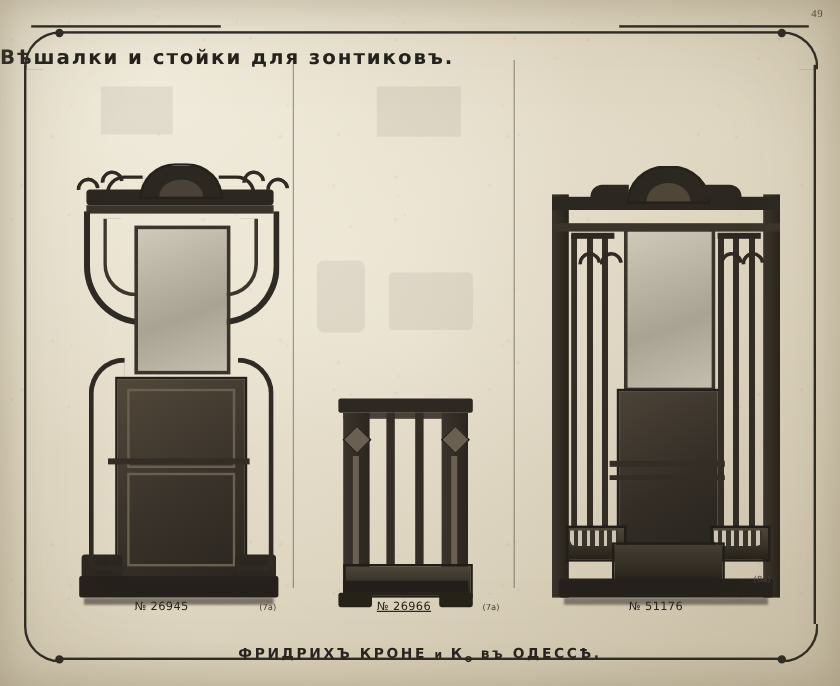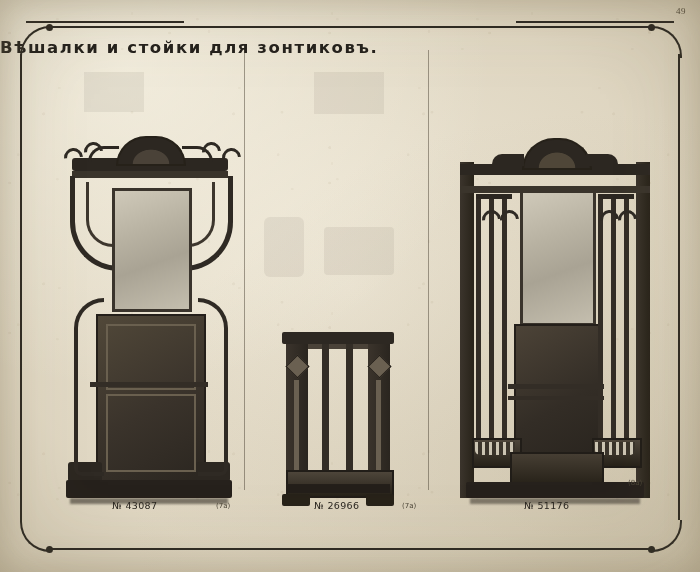--- a/index.html
+++ b/index.html
@@ -275,21 +275,21 @@
       <div class="fig" style="left:142px;top:330px;width:34px;height:20px;background:#2c2721;border-radius:3px;"></div>
       <div class="fig" style="left:20px;top:166px;width:26px;height:170px;border:4px solid #2f2a24;border-right:none;border-radius:30px 0 0 8px;"></div>
       <div class="fig" style="left:144px;top:166px;width:26px;height:170px;border:4px solid #2f2a24;border-left:none;border-radius:0 30px 8px 0;"></div>
 
       <div class="fig" style="left:12px;top:348px;width:166px;height:18px;background:#26211c;border-radius:2px;"></div>
       <div class="fig" style="left:16px;top:366px;width:158px;height:6px;background:rgba(40,34,28,.55);filter:blur(1px);"></div>
     </div>
 
     <div class="caption" style="left:88px;top:468px;">
       <span>№</span>
-      <span class="num">43087</span>
+      <span class="num">26945</span>
     </div>
     <div class="sidecode" style="left:192px;top:470px;">(7а)</div>
 
     <div class="fig f2">
 
       <div class="fig" style="left:0;top:0;width:112px;height:12px;background:#2d2822;border-radius:2px;"></div>
       <div class="fig" style="left:4px;top:12px;width:104px;height:5px;background:#4a4238;"></div>
 
       <div class="fig" style="left:4px;top:12px;width:22px;height:160px;background:linear-gradient(90deg,#3b342c,#2a251f);"></div>
       <div class="fig" style="left:86px;top:12px;width:22px;height:160px;background:linear-gradient(90deg,#3b342c,#2a251f);"></div>
@@ -302,21 +302,21 @@
       <div class="fig" style="left:40px;top:12px;width:7px;height:126px;background:#332d26;"></div>
       <div class="fig" style="left:64px;top:12px;width:7px;height:126px;background:#332d26;"></div>
 
       <div class="fig" style="left:4px;top:138px;width:104px;height:24px;background:linear-gradient(180deg,#4d453a,#272219);border:2px solid #211d18;"></div>
       <div class="fig" style="left:4px;top:152px;width:104px;height:9px;background:#241f1a;"></div>
 
       <div class="fig" style="left:0;top:162px;width:28px;height:12px;background:#272219;border-radius:2px;"></div>
       <div class="fig" style="left:84px;top:162px;width:28px;height:12px;background:#272219;border-radius:2px;"></div>
     </div>
 
-    <div class="caption" style="left:290px;top:468px;">
+    <div class="caption" style="left:290px;top:468px;text-decoration:underline;">
       <span>№</span>
       <span class="num">26966</span>
     </div>
     <div class="sidecode" style="left:378px;top:470px;">(7а)</div>
 
     <div class="fig f3">
 
       <div class="fig" style="left:0;top:30px;width:14px;height:336px;background:linear-gradient(90deg,#3b342c,#282319);"></div>
       <div class="fig" style="left:176px;top:30px;width:14px;height:336px;background:linear-gradient(90deg,#3b342c,#282319);"></div>
 
@@ -354,15 +354,21 @@
     </div>
 
     <div class="caption" style="left:500px;top:468px;">
       <span>№</span>
       <span class="num">51176</span>
     </div>
     <div class="sidecode" style="left:604px;top:447px;">(8а)</div>
 
   </div>
 
+  <div class="footer">
+    <span>ФРИДРИХЪ  КРОНЕ</span>
+    <span class="sm">и</span>
+    <span>К</span><sub class="sm">о</sub>
+    <span>въ  ОДЕССѢ.</span>
+  </div>
 
   <div class="edge-shade"></div>
 </div>
 
 </body></html>

